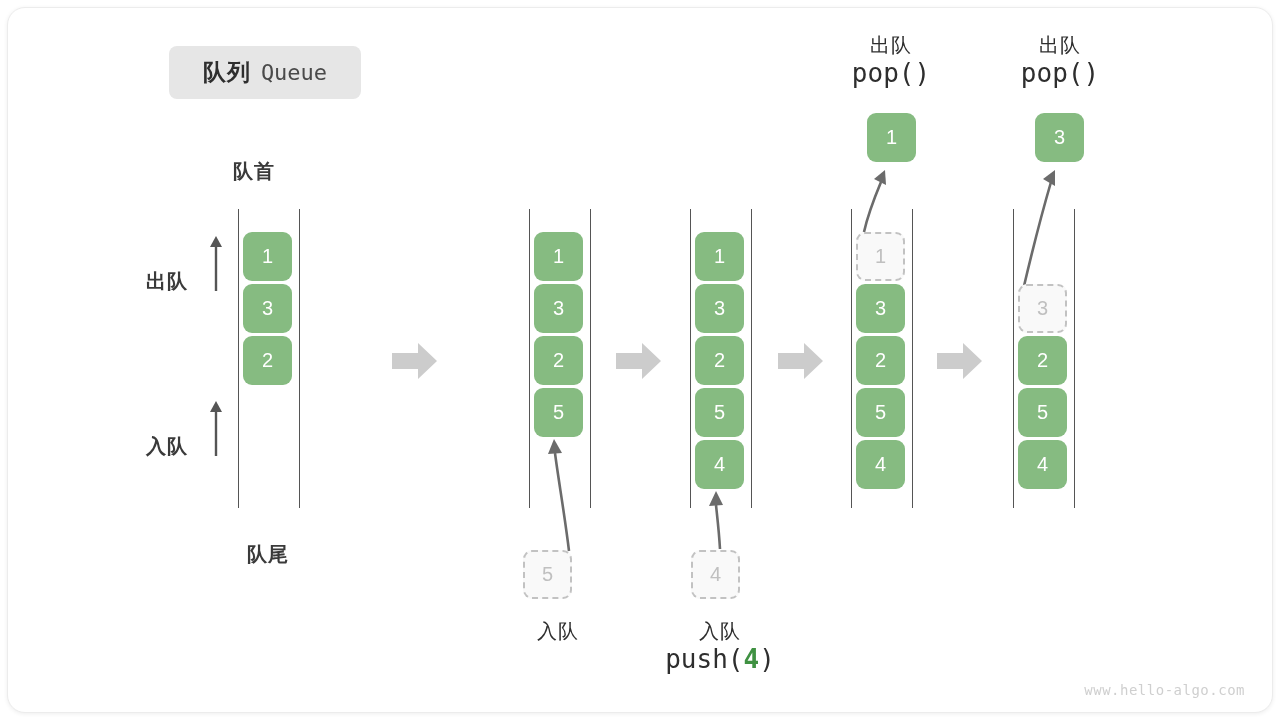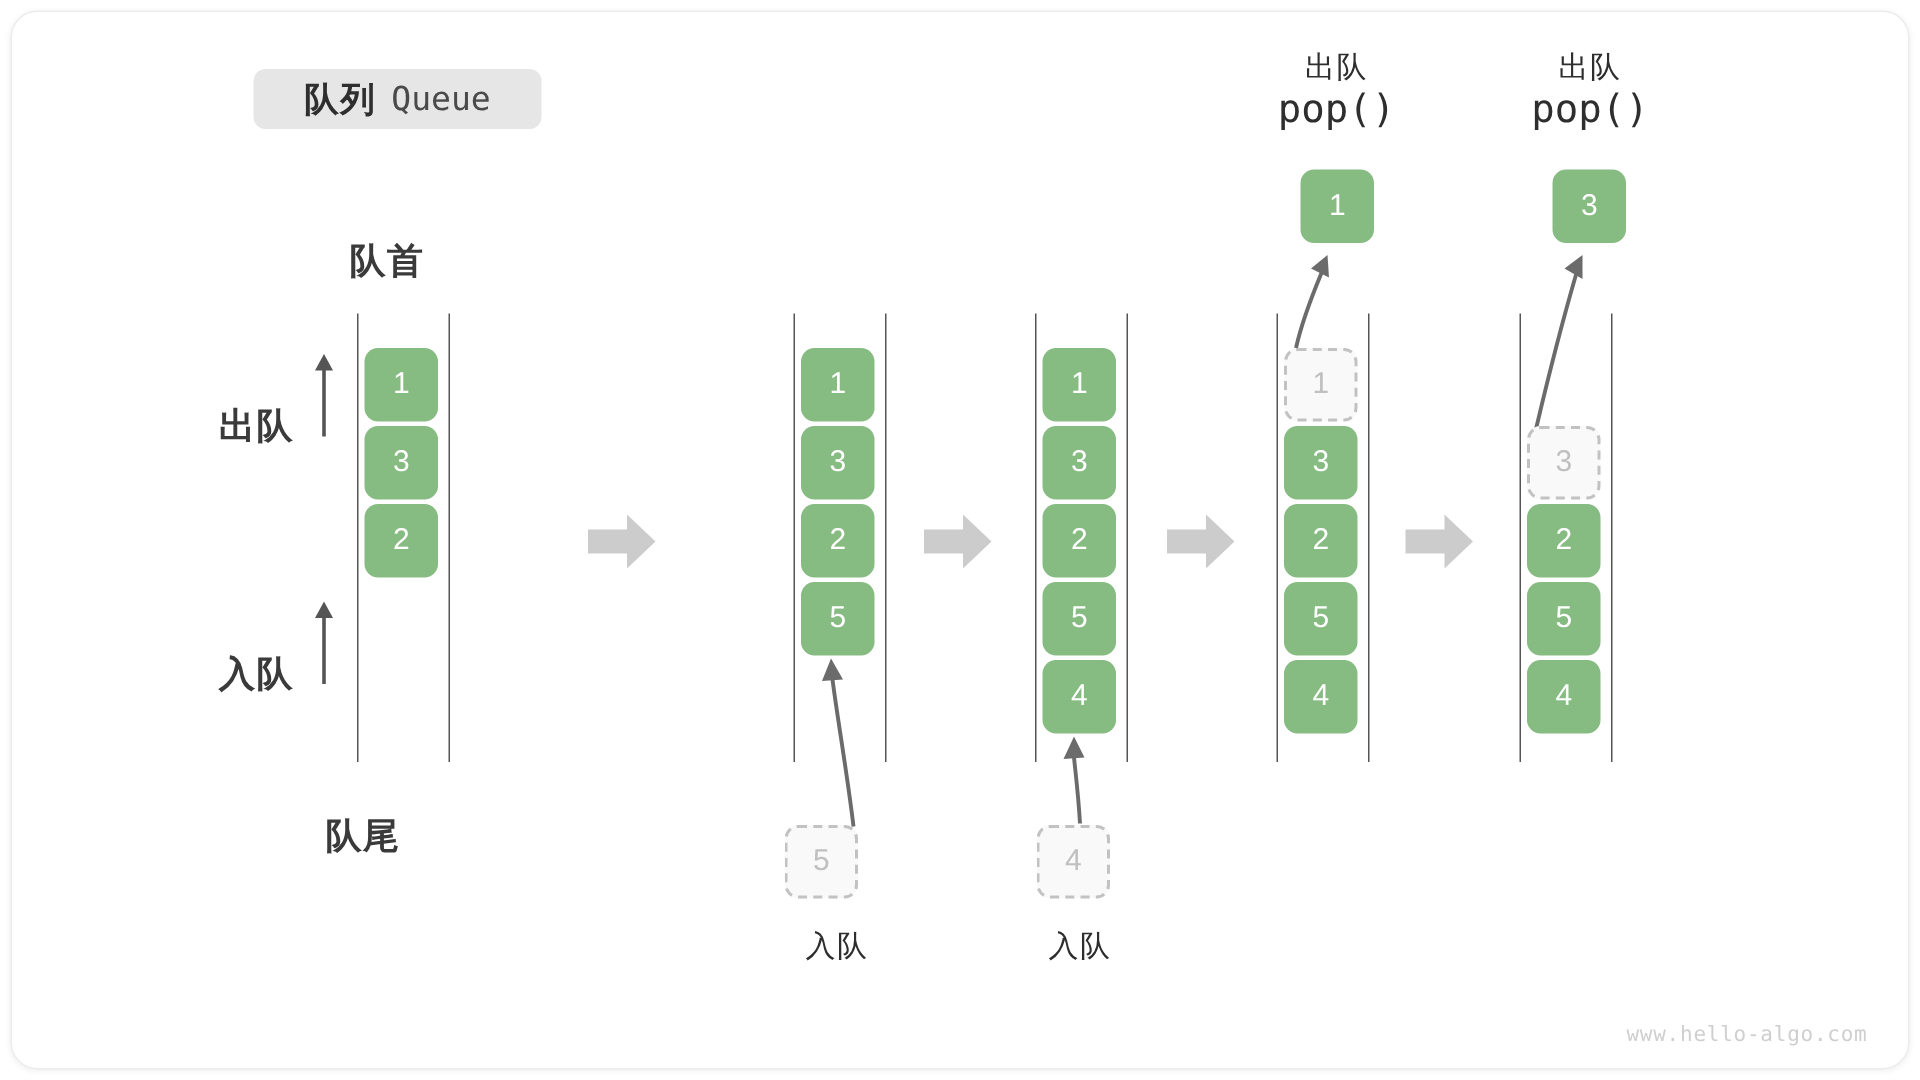--- a/index.html
+++ b/index.html
@@ -27,21 +27,21 @@
     box-shadow: 0 1px 4px rgba(0,0,0,0.07);
     box-sizing: border-box;
   }
 
   
   .title-badge {
     position: absolute;
     left: 169px;
     top: 46px;
     width: 192px;
-    height: 40px;
+    height: 53px;
     background: #e6e6e6;
     border-radius: 8px;
     display: flex;
     align-items: center;
     justify-content: center;
     gap: 10px;
   }
   .title-cn {
     font-size: 23px;
     font-weight: bold;
@@ -54,21 +54,21 @@
     font-family: "DejaVu Sans Mono", monospace;
   }
 
   
   .lbl {
     position: absolute;
     color: #3a3a3a;
     white-space: nowrap;
   }
   .lbl-bold-cn {
-    font-size: 24px;
+    font-size: 20px;
     font-weight: bold;
     letter-spacing: 1px;
   }
   .op-label {
     position: absolute;
     text-align: center;
     white-space: nowrap;
     color: #2e2e2e;
   }
   .op-cn {
@@ -136,21 +136,21 @@
 
 <div id="canvas">
   <div class="card"></div>
 
   <div class="title-badge">
     <span class="title-cn">队列</span>
     <span class="title-en">Queue</span>
   </div>
 
   <div class="lbl lbl-bold-cn" style="left:233px; top:158px;">队首</div>
-  <div class="lbl lbl-bold-cn" style="left:217px; top:541px;">队尾</div>
+  <div class="lbl lbl-bold-cn" style="left:247px; top:541px;">队尾</div>
 
   <div class="lbl lbl-bold-cn" style="left:146px; top:268px;">出队</div>
   <div class="mini-arrow" style="left:206px; top:234px;">
     <svg width="20" height="58" viewBox="0 0 20 58">
       <line x1="10" y1="57" x2="10" y2="10" stroke="#555" stroke-width="2.4"></line>
       <path d="M10 2 L16 13 L4 13 Z" fill="#555"></path>
     </svg>
   </div>
 
   <div class="lbl lbl-bold-cn" style="left:146px; top:433px;">入队</div>
@@ -214,20 +214,21 @@
 
   <div class="step-arrow" style="left:707px; top:489px;">
     <svg width="30" height="62" viewBox="0 0 30 62">
       <path d="M13 60 C12 42, 10 26, 9 16" stroke="#6b6b6b" stroke-width="2.6" fill="none"></path>
       <path d="M9 2 L16 16 L2 17 Z" fill="#6b6b6b"></path>
     </svg>
   </div>
 
   <div class="op-label" style="left:605px; top:618px; width:230px;">
     <div class="op-cn">入队</div>
+    <div class="op-code"><span>push(</span><span class="arg">4</span><span>)</span></div>
   </div>
 
   <div class="step-arrow" style="left:778px; top:341px;">
     <svg width="46" height="40" viewBox="0 0 46 40">
       <path d="M0 12 L26 12 L26 2 L45 20 L26 38 L26 28 L0 28 Z" fill="#cccccc"></path>
     </svg>
   </div>
 
   <div class="op-label" style="left:806px; top:32px; width:170px;">
     <div class="op-cn">出队</div>

